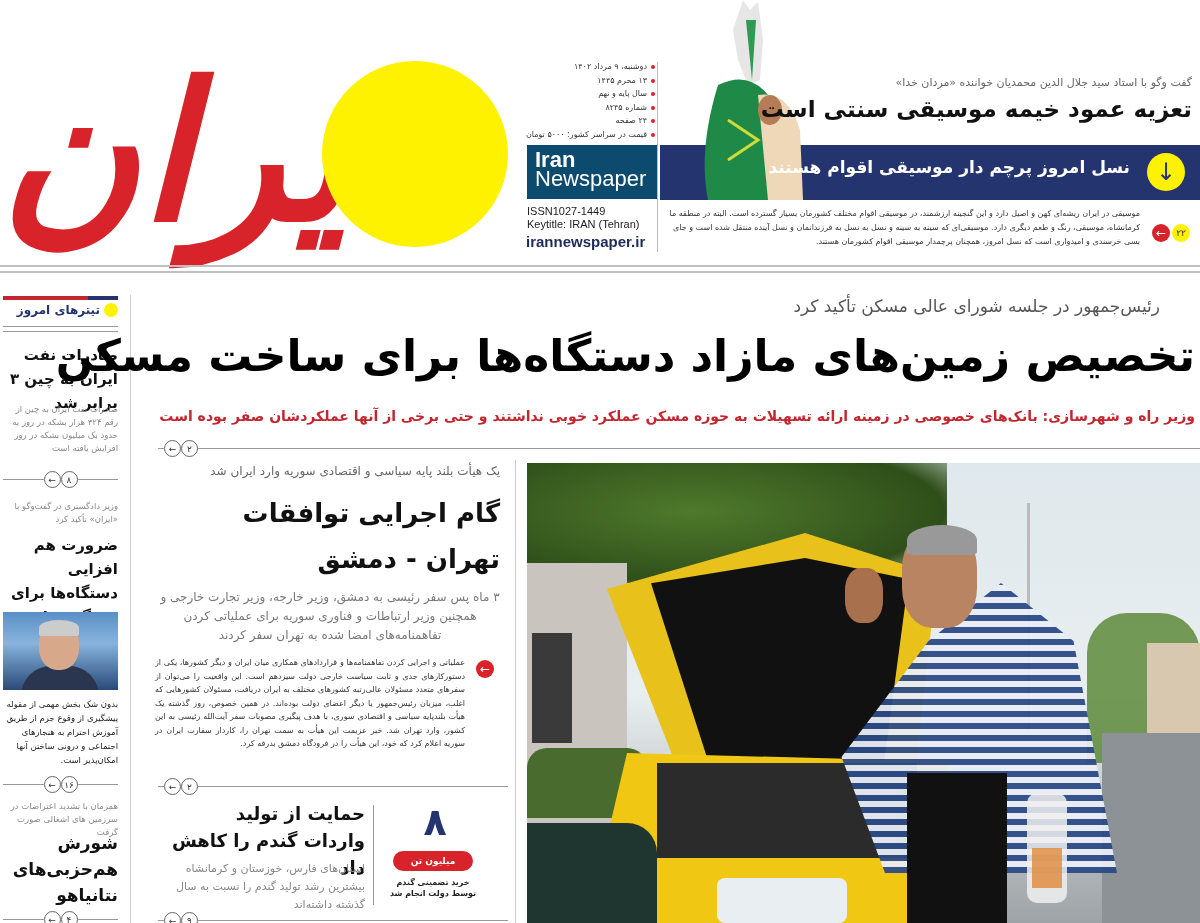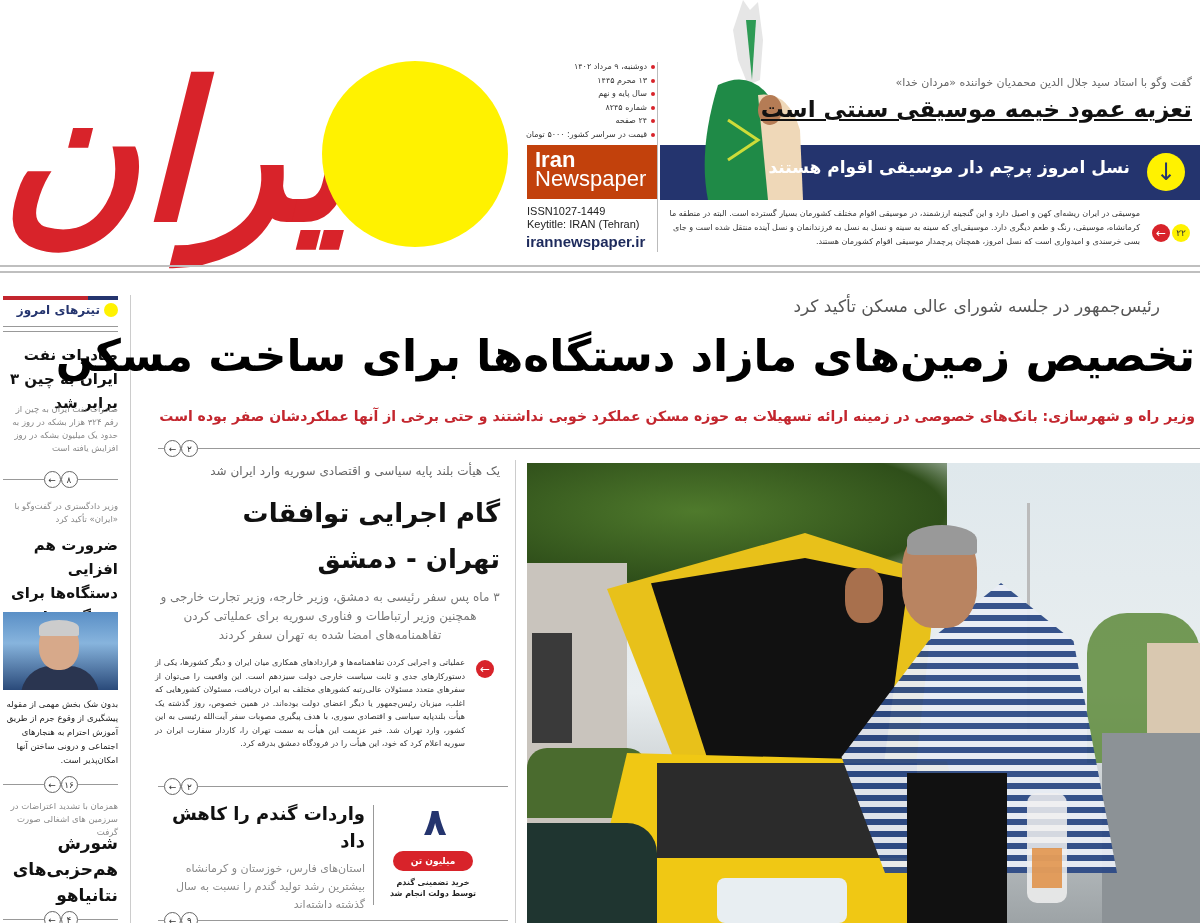--- a/index.html
+++ b/index.html
@@ -14,29 +14,29 @@
     font-family: "DejaVu Serif", serif; font-size: 190px; font-weight: bold;
     color: #d8232a; line-height: 230px; text-align: center; letter-spacing: -4px;
     font-style: italic;
   }
   .logo-sun { left: 322px; top: 61px; width: 186px; height: 186px; border-radius: 50%; background: #fff200; }
 
   .issue-info { left: 525px; top: 60px; width: 130px; font-size: 8px; line-height: 13.5px; color: #333; }
   .issue-info li { list-style: none; position: relative; padding-right: 8px; white-space: nowrap; }
   .issue-info li::before { content: ""; position: absolute; right: 0; top: 5px; width: 4px; height: 4px; border-radius: 50%; background: #d8232a; }
 
-  .brand-box { left: 527px; top: 145px; width: 130px; height: 54px; background: #c2410c; color: #fff; padding: 4px 8px; font-family: "Liberation Sans", sans-serif; line-height: 22px; }
+  .brand-box { left: 527px; top: 145px; width: 130px; height: 54px; background: #0c4a6e; color: #fff; padding: 4px 8px; font-family: "Liberation Sans", sans-serif; line-height: 22px; }
   .brand-box .b1 { font-size: 22px; font-weight: bold; display: block; }
   .brand-box .b2 { font-size: 22px; display: block; margin-top: -3px; }
   .issn { left: 527px; top: 205px; font-family: "Liberation Sans", sans-serif; font-size: 11px; color: #222; line-height: 13px; }
   .site { left: 526px; top: 233px; font-family: "Liberation Sans", sans-serif; font-size: 15px; font-weight: bold; color: #1d2a5c; }
   .vsep { left: 657px; top: 62px; width: 1px; height: 190px; background: #bbb; }
 
   .teaser-kicker { right: 8px; top: 76px; font-size: 11px; color: #666; }
-  .teaser-title { right: 8px; top: 96px; font-size: 23px; font-weight: bold; color: #111; text-decoration: underline; }
+  .teaser-title { right: 8px; top: 96px; font-size: 23px; font-weight: bold; color: #111; }
   .blue-band { left: 660px; top: 145px; width: 540px; height: 55px; background: #24346e; }
   .band-text { right: 70px; top: 157px; color: #fff; font-size: 17px; font-weight: bold; }
   .band-icon { right: 15px; top: 153px; width: 38px; height: 38px; border-radius: 50%; background: #fff200; display: flex; align-items: center; justify-content: center; color: #24346e; font-size: 24px; line-height: 1; }
   .tazieh-photo { left: 688px; top: 0px; width: 126px; height: 200px; }
   .teaser-body { right: 60px; top: 207px; width: 480px; font-size: 8px; line-height: 14px; color: #333; }
   .pg-badge { right: 10px; top: 224px; display: flex; flex-direction: row-reverse; align-items: center; gap: 2px; }
   .pg-num-y { width: 18px; height: 18px; border-radius: 50%; background: #fff200; font-size: 9px; display: flex; align-items: center; justify-content: center; color: #333; font-family: Liberation Serif, serif; }
   .pg-arrow-r { width: 18px; height: 18px; border-radius: 50%; background: #d8232a; color: #fff; font-size: 12px; display: flex; align-items: center; justify-content: center; }
 
   .hr1 { left: 0; top: 265px; width: 1200px; height: 2px; background: #bfbfbf; }
@@ -196,20 +196,21 @@
 <div class="abs mid-arrow">←</div>
 <div class="abs mid-body rtl">عملیاتی و اجرایی کردن تفاهمنامه‌ها و قراردادهای همکاری میان ایران و دیگر کشورها، یکی از دستورکارهای جدی و ثابت سیاست خارجی دولت سیزدهم است. این واقعیت را می‌توان از سفرهای متعدد مسئولان عالی‌رتبه کشورهای مختلف به ایران دریافت، مسئولان کشورهایی که اغلب، میزبان رئیس‌جمهور یا دیگر اعضای دولت بوده‌اند. در همین خصوص، روز گذشته یک هیأت بلندپایه سیاسی و اقتصادی سوری، با هدف پیگیری مصوبات سفر آیت‌الله رئیسی به این کشور، وارد تهران شد. خبر عزیمت این هیأت به سمت تهران را، کاردار سفارت ایران در سوریه اعلام کرد که خود، این هیأت را در فرودگاه دمشق بدرقه کرد.</div>
 <div class="abs jump" style="left:158px;top:778px;width:350px">
   <span class="line" style="flex:0 0 6px"></span>
   <span class="c">←</span>
   <span class="c">۲</span>
   <span class="line"></span>
 </div>
 
 <div class="abs wheat-head rtl">
+  <div>حمایت از تولید</div>
   <div>واردات گندم را کاهش داد</div>
 </div>
 <div class="abs wheat-lead rtl">استان‌های فارس، خوزستان و کرمانشاه بیشترین رشد تولید گندم را نسبت به سال گذشته داشته‌اند</div>
 <div class="abs wheat-vsep"></div>
 <div class="abs stat-num">۸</div>
 <div class="abs stat-pill">میلیون تن</div>
 <div class="abs stat-cap rtl" style="text-align:center">خرید تضمینی گندم توسط دولت انجام شد</div>
 <div class="abs jump" style="left:158px;top:912px;width:350px">
   <span class="line" style="flex:0 0 6px"></span>
   <span class="c">←</span>

